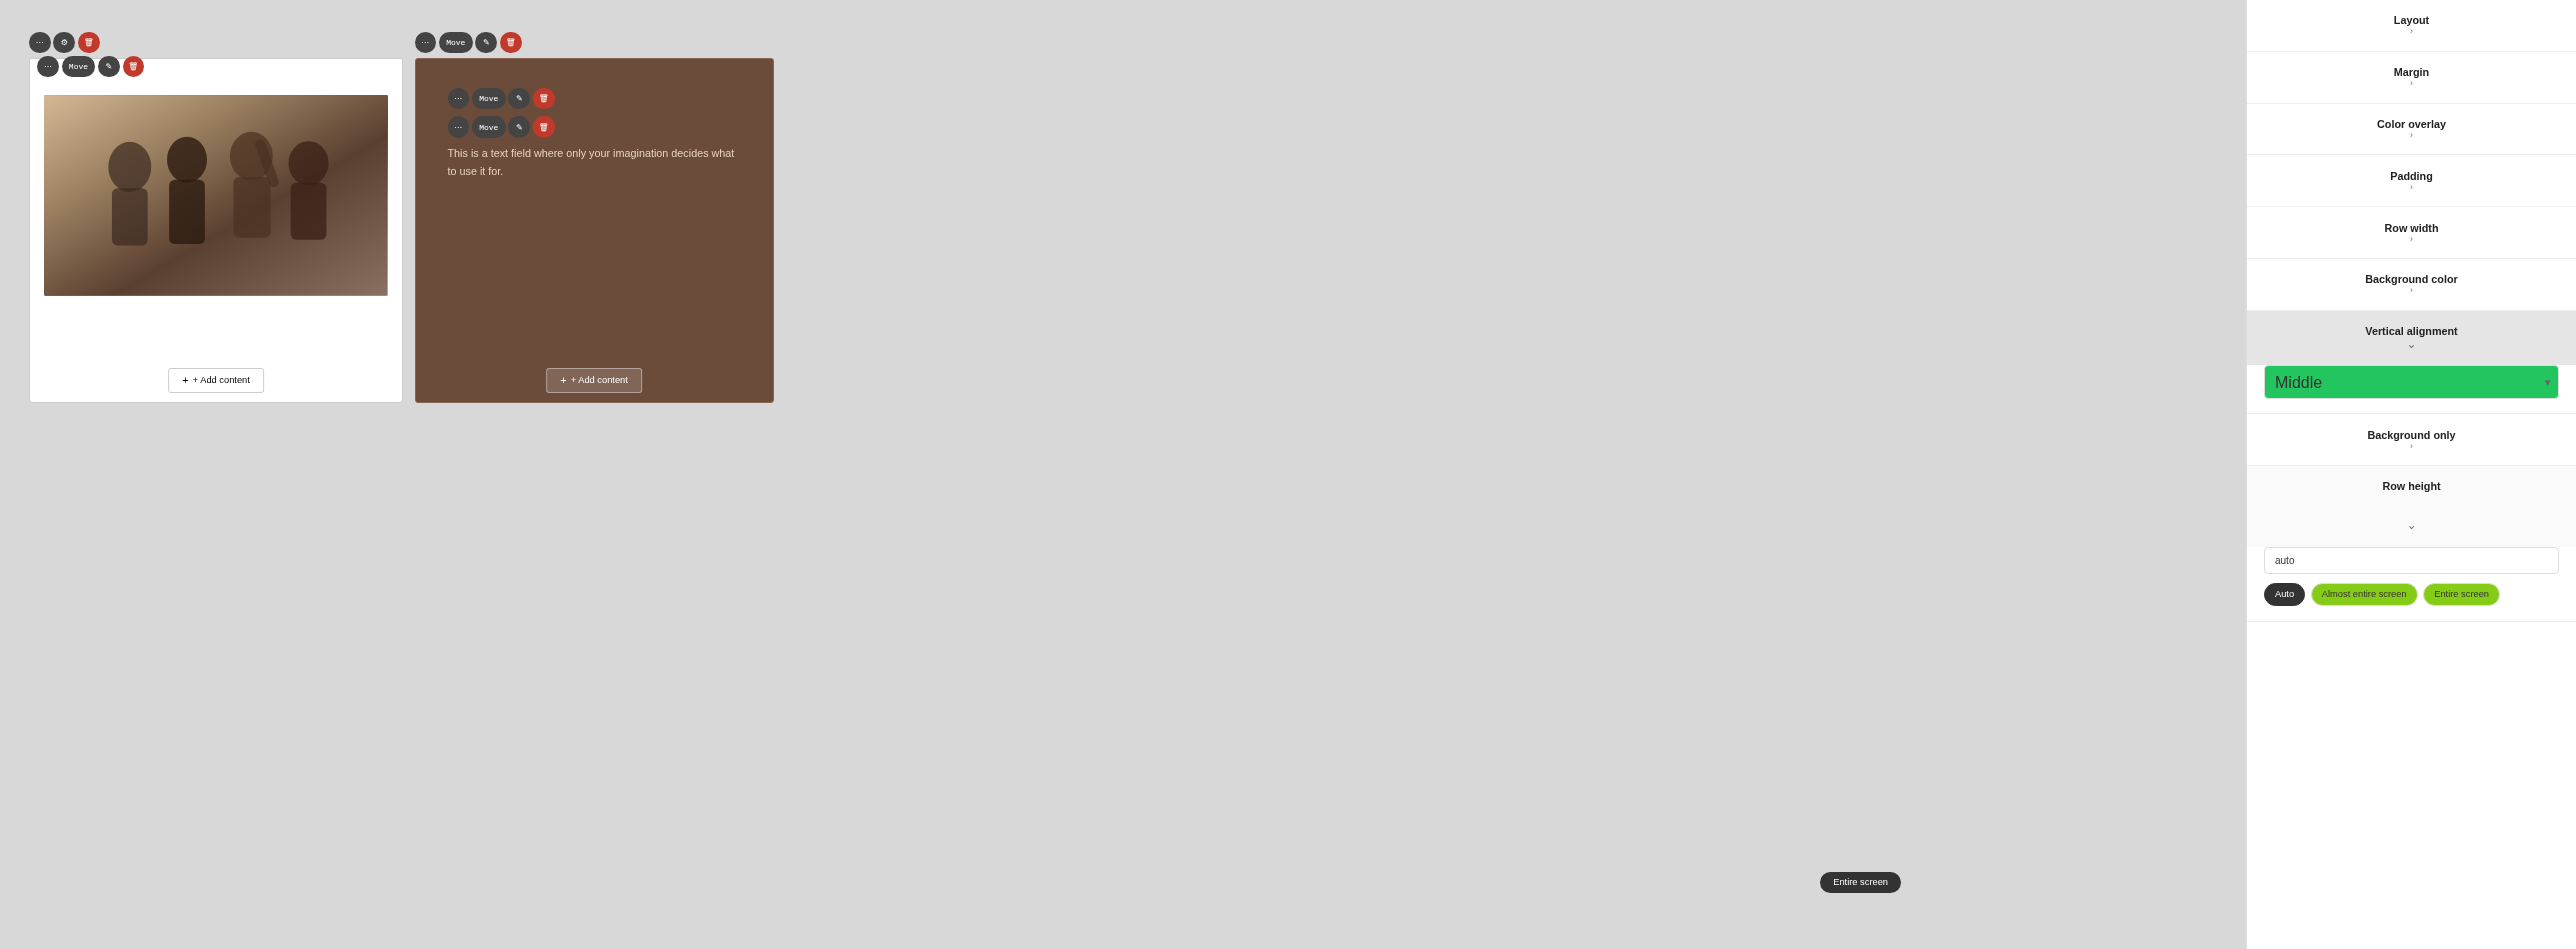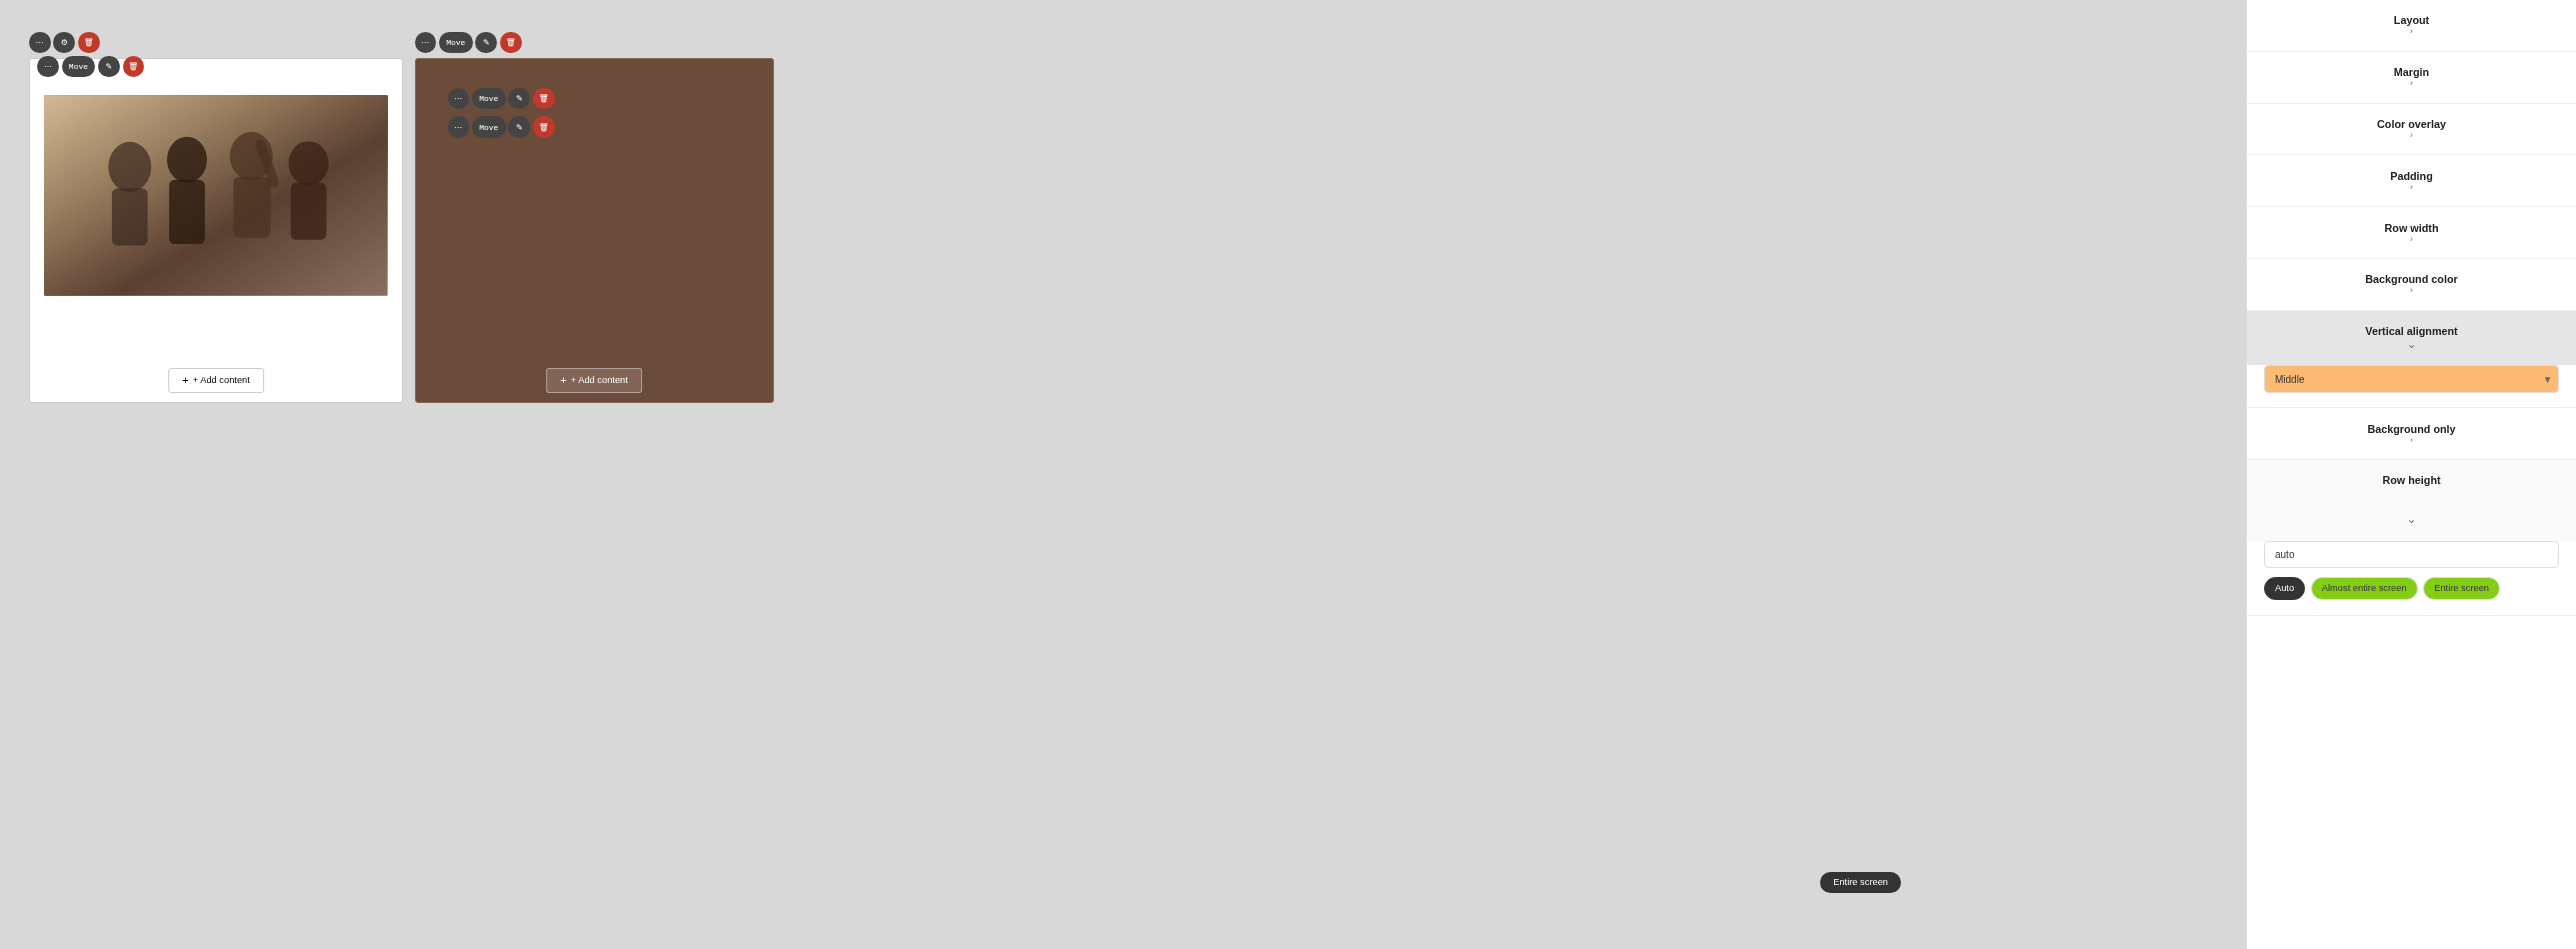--- a/index.html
+++ b/index.html
@@ -54,23 +54,23 @@
     
     .va-section-open .panel-section-header {
       background: #fafafa;
     }
 
     .dropdown-select {
       width: 100%;
       padding: 7.2px 10px;
       border: 0.7px solid #ddd;
       border-radius: 4.3px;
-      font-size: 10px;
+      font-size: 16px;
       color: #333;
-      background: #fdba74;
+      background: #22c55e;
       appearance: none;
       cursor: pointer;
     }
 
     .dropdown-wrapper {
       position: relative;
     }
 
     .dropdown-wrapper::after {
       content: '▾';
@@ -247,20 +247,21 @@
           </div>
 
 
           <div style="display: flex; gap: 2.9px; margin-bottom: 7.2px;">
             <button class="ft-btn ft-circle ft-dark">⋯</button>
             <button class="ft-btn ft-dark ft-text">Move</button>
             <button class="ft-btn ft-circle ft-dark">✎</button>
             <button class="ft-btn ft-circle ft-red">🗑</button>
           </div>
 
+          <p style="font-size: 10.8px; line-height: 1.65; color: #e8d4bc; margin-bottom: 11.5px;">This is a text field where only your imagination decides what to use it for.</p>
         </div>
 
         <div style="position: absolute; bottom: 8.6px; left: 50%; transform: translateX(-50%); background: rgba(255,255,255,0.15); border: 0.7px solid rgba(255,255,255,0.4); border-radius: 2.9px; padding: 5.7px 13px; cursor: pointer; font-size: 9.3px; display: flex; align-items: center; gap: 4.3px; white-space: nowrap; color: #fff;">
           <span style="font-size:10.8px;">+</span>
           <span>+ Add content</span>
         </div>
       </div>
     </div>
 
   </div>

